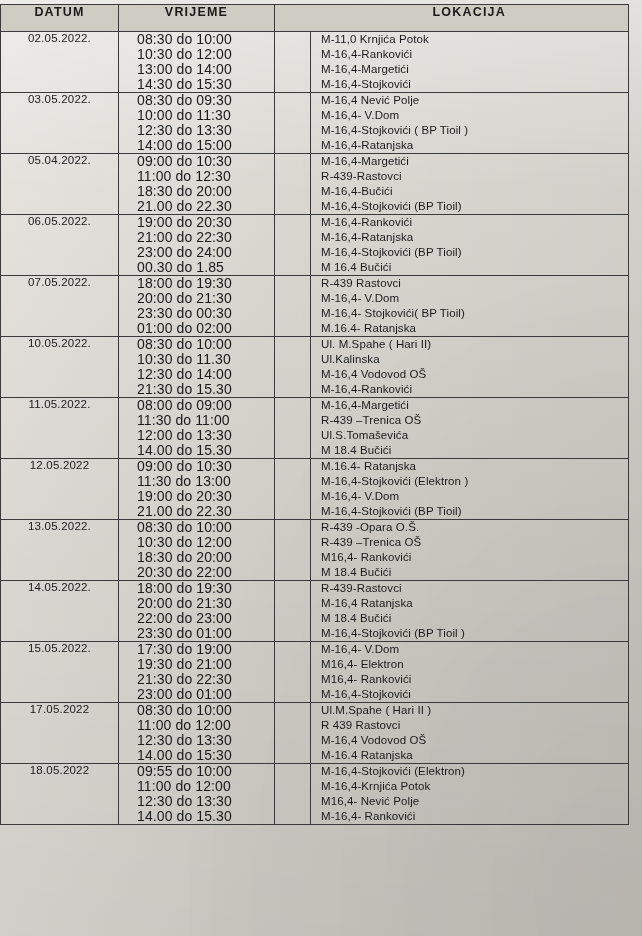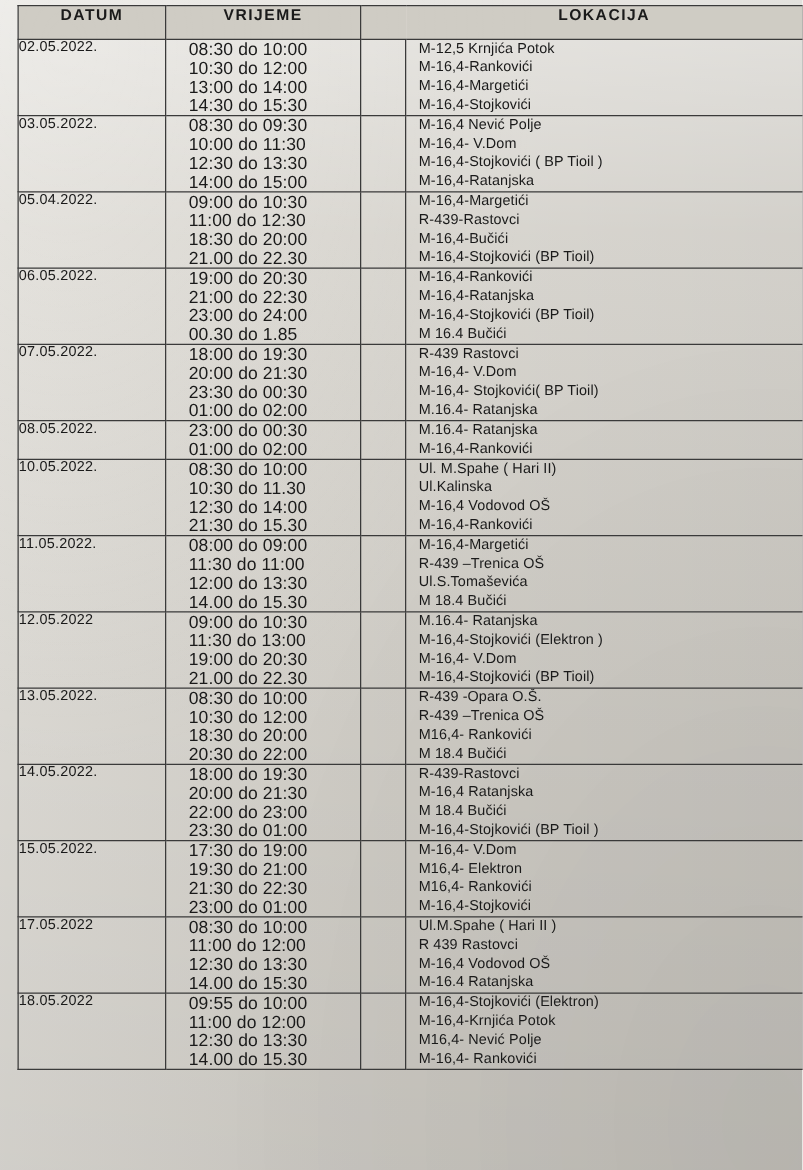--- a/index.html
+++ b/index.html
@@ -15,21 +15,21 @@
   }
   #page {
     position: relative;
     width: 642px;
     height: 936px;
     background: #d9d6cf;
     background-image:
       linear-gradient(180deg, rgba(255,255,255,0.45) 0%, rgba(255,255,255,0.12) 20%, rgba(0,0,0,0.03) 60%, rgba(0,0,0,0.07) 100%),
       linear-gradient(90deg, rgba(255,255,255,0.20) 0%, rgba(0,0,0,0.02) 45%, rgba(0,0,0,0.06) 100%);
     box-sizing: border-box;
-    padding: 4px 6px 0 14px;
+    padding: 4px 6px 0 0;
   }
   table.schedule {
     width: 628px;
     border-collapse: collapse;
     table-layout: fixed;
     font-size: 11px;
     color: #1a1a1a;
   }
   table.schedule th, table.schedule td {
     border: 1px solid #3a3a3a;
@@ -44,20 +44,21 @@
     text-align: center;
     background: #cfccc4;
     padding: 3px 0 4px 0;
   }
   col.c-datum  { width: 118px; }
   col.c-vrijeme{ width: 156px; }
   col.c-spacer { width: 36px; }
   col.c-lok    { width: 318px; }
 
   td.datum {
+    text-align: center;
     padding-top: 3px;
     font-size: 11.5px;
     letter-spacing: 0.2px;
   }
   td.vrijeme, td.lokacija {
     padding: 3px 0 2px 0;
   }
   td.vrijeme .line {
     padding-left: 18px;
     font-size: 14px;
@@ -112,21 +113,21 @@
         <tr>
           <td class="datum">02.05.2022.</td>
           <td class="vrijeme">
             <div class="line">08:30 do 10:00</div>
             <div class="line">10:30 do 12:00</div>
             <div class="line">13:00 do 14:00</div>
             <div class="line">14:30 do 15:30</div>
           </td>
           <td class="spacer"></td>
           <td class="lokacija">
-            <div class="line">M-12,5 Krnjića Potok</div>
+            <div class="line">M-11,0 Krnjića Potok</div>
             <div class="line">M-16,4-Rankovići</div>
             <div class="line">M-16,4-Margetići</div>
             <div class="line">M-16,4-Stojkovići</div>
           </td>
         </tr>
         <tr>
           <td class="datum">03.05.2022.</td>
           <td class="vrijeme">
             <div class="line">08:30 do 09:30</div>
             <div class="line">10:00 do 11:30</div>
@@ -183,32 +184,20 @@
           </td>
           <td class="spacer"></td>
           <td class="lokacija">
             <div class="line">R-439 Rastovci</div>
             <div class="line">M-16,4- V.Dom</div>
             <div class="line">M-16,4- Stojkovići( BP Tioil)</div>
             <div class="line">M.16.4- Ratanjska</div>
           </td>
         </tr>
         <tr>
-          <td class="datum">08.05.2022.</td>
-          <td class="vrijeme">
-            <div class="line">23:00 do 00:30</div>
-            <div class="line">01:00 do 02:00</div>
-          </td>
-          <td class="spacer"></td>
-          <td class="lokacija">
-            <div class="line">M.16.4- Ratanjska</div>
-            <div class="line">M-16,4-Rankovići</div>
-          </td>
-        </tr>
-        <tr>
           <td class="datum">10.05.2022.</td>
           <td class="vrijeme">
             <div class="line">08:30 do 10:00</div>
             <div class="line">10:30 do 11.30</div>
             <div class="line">12:30 do 14:00</div>
             <div class="line">21:30 do 15.30</div>
           </td>
           <td class="spacer"></td>
           <td class="lokacija">
             <div class="line">Ul. M.Spahe ( Hari II)</div>

